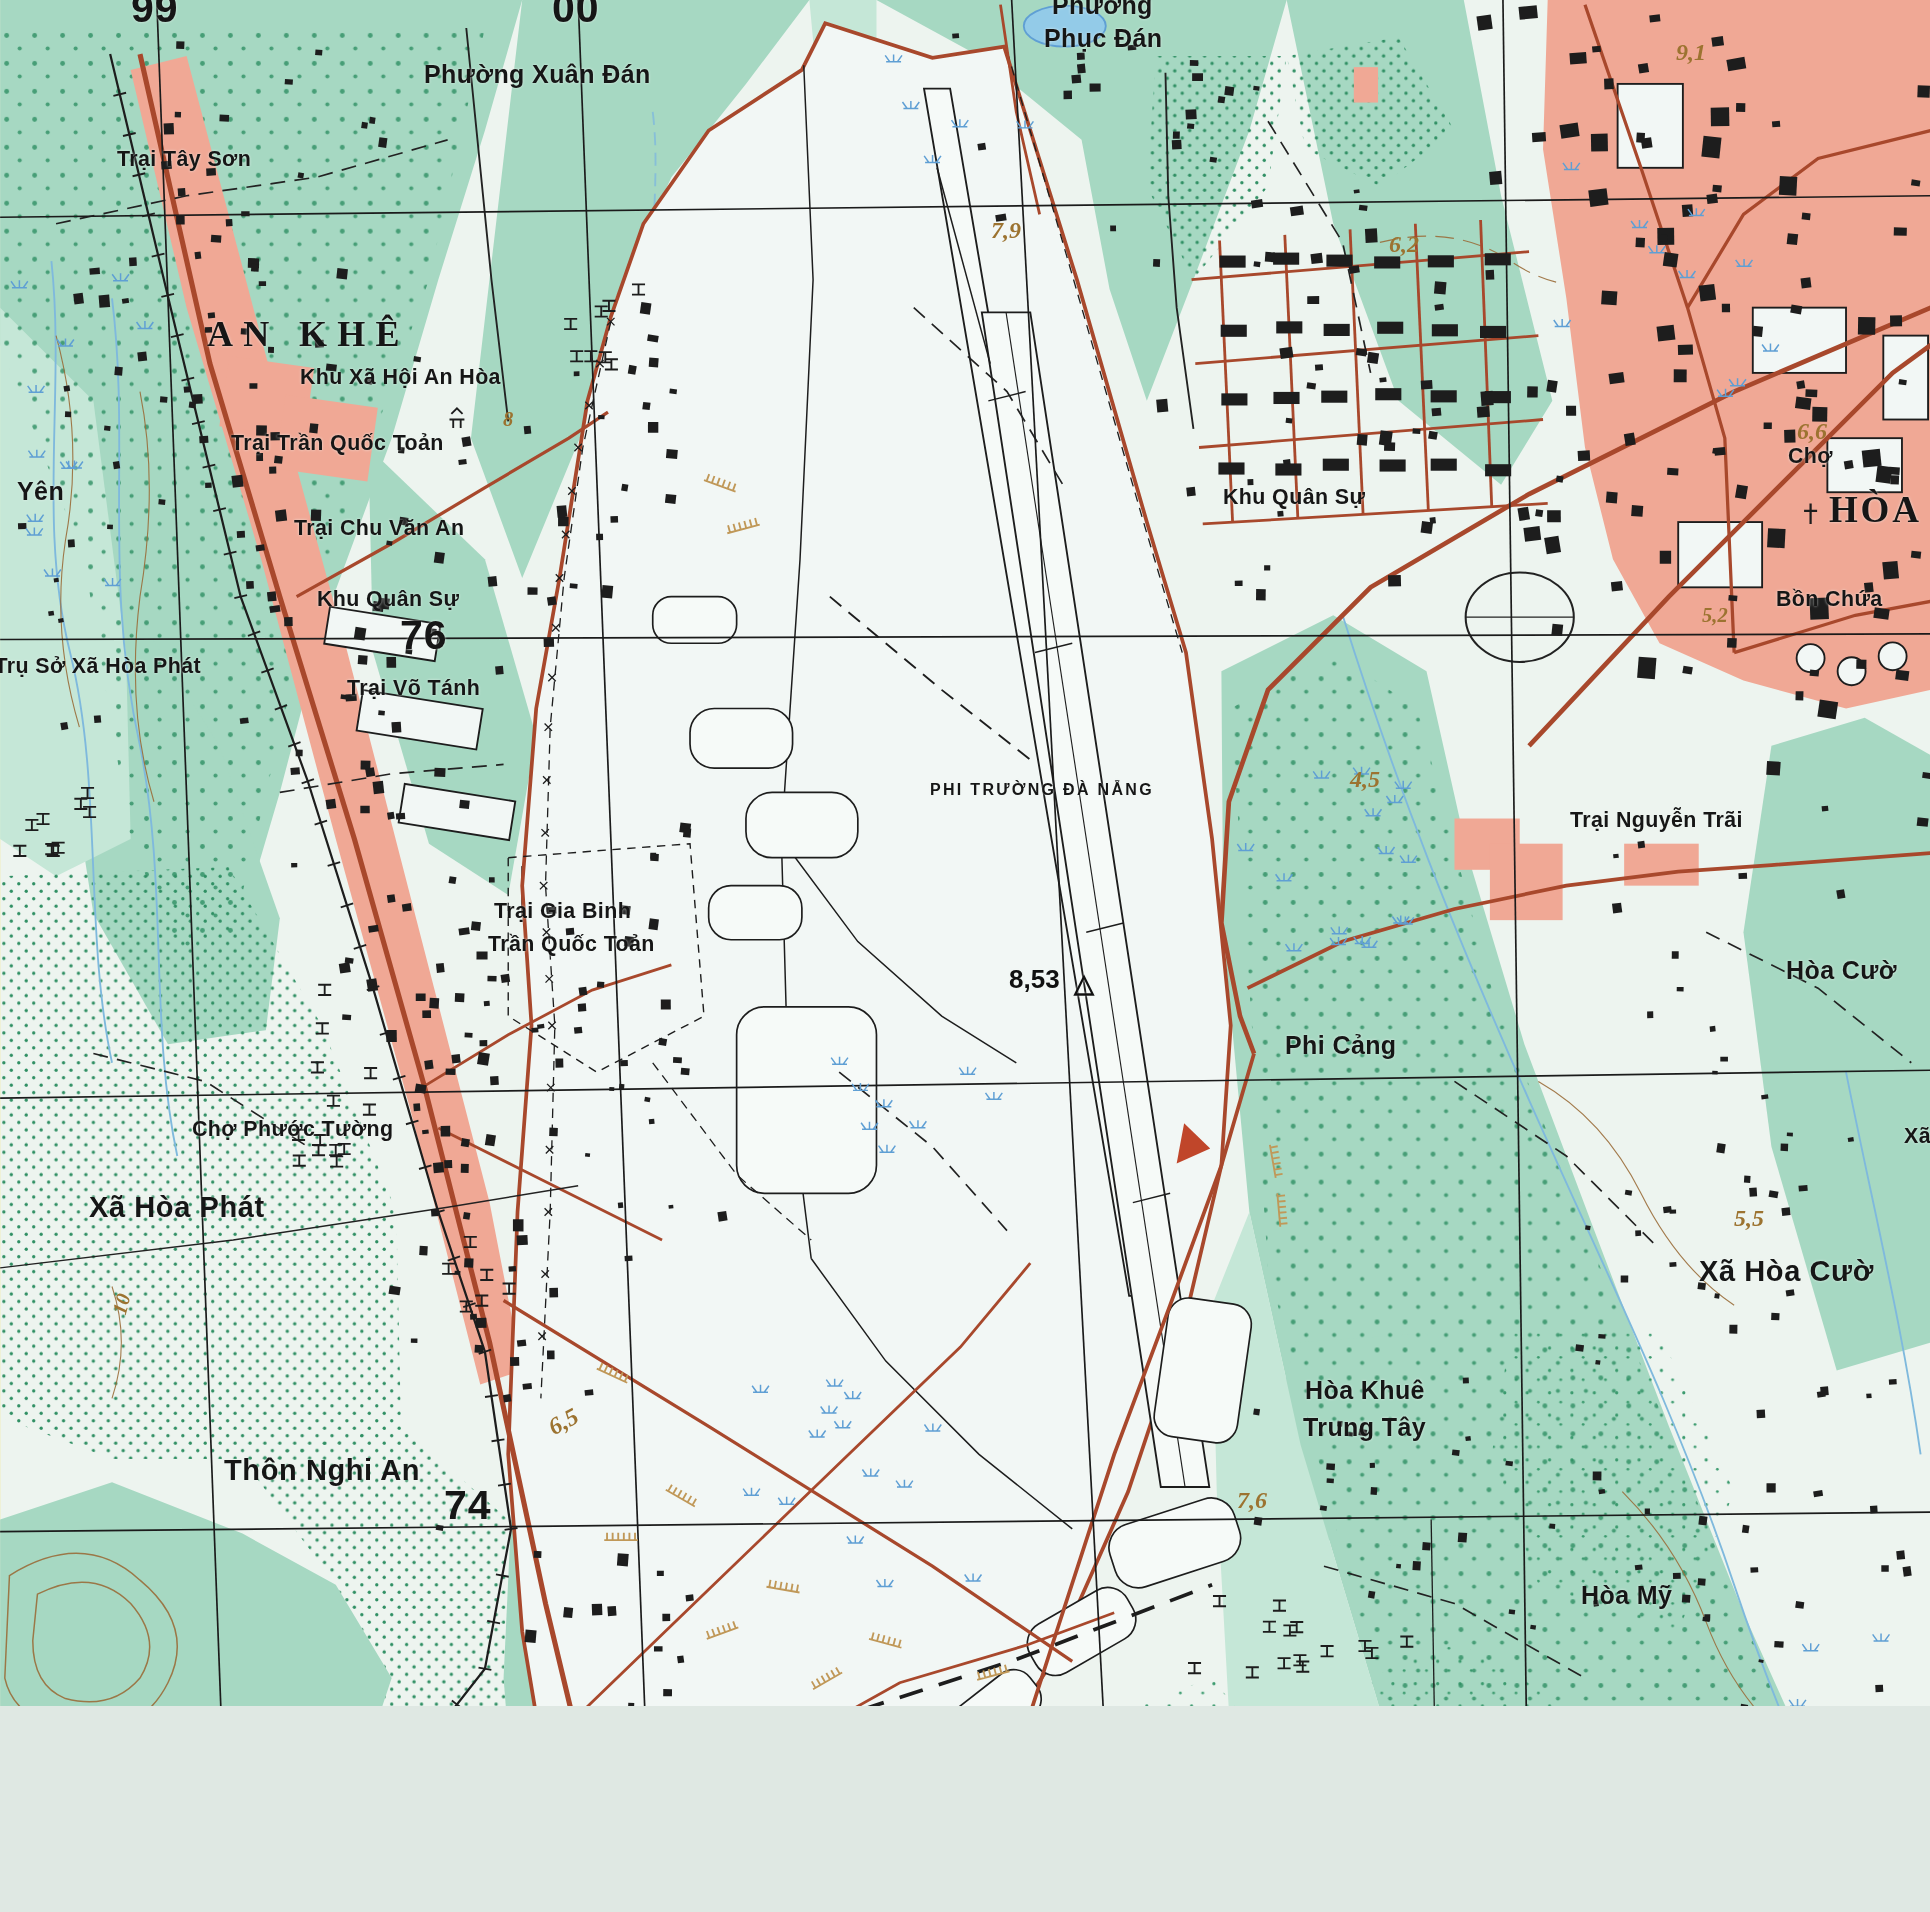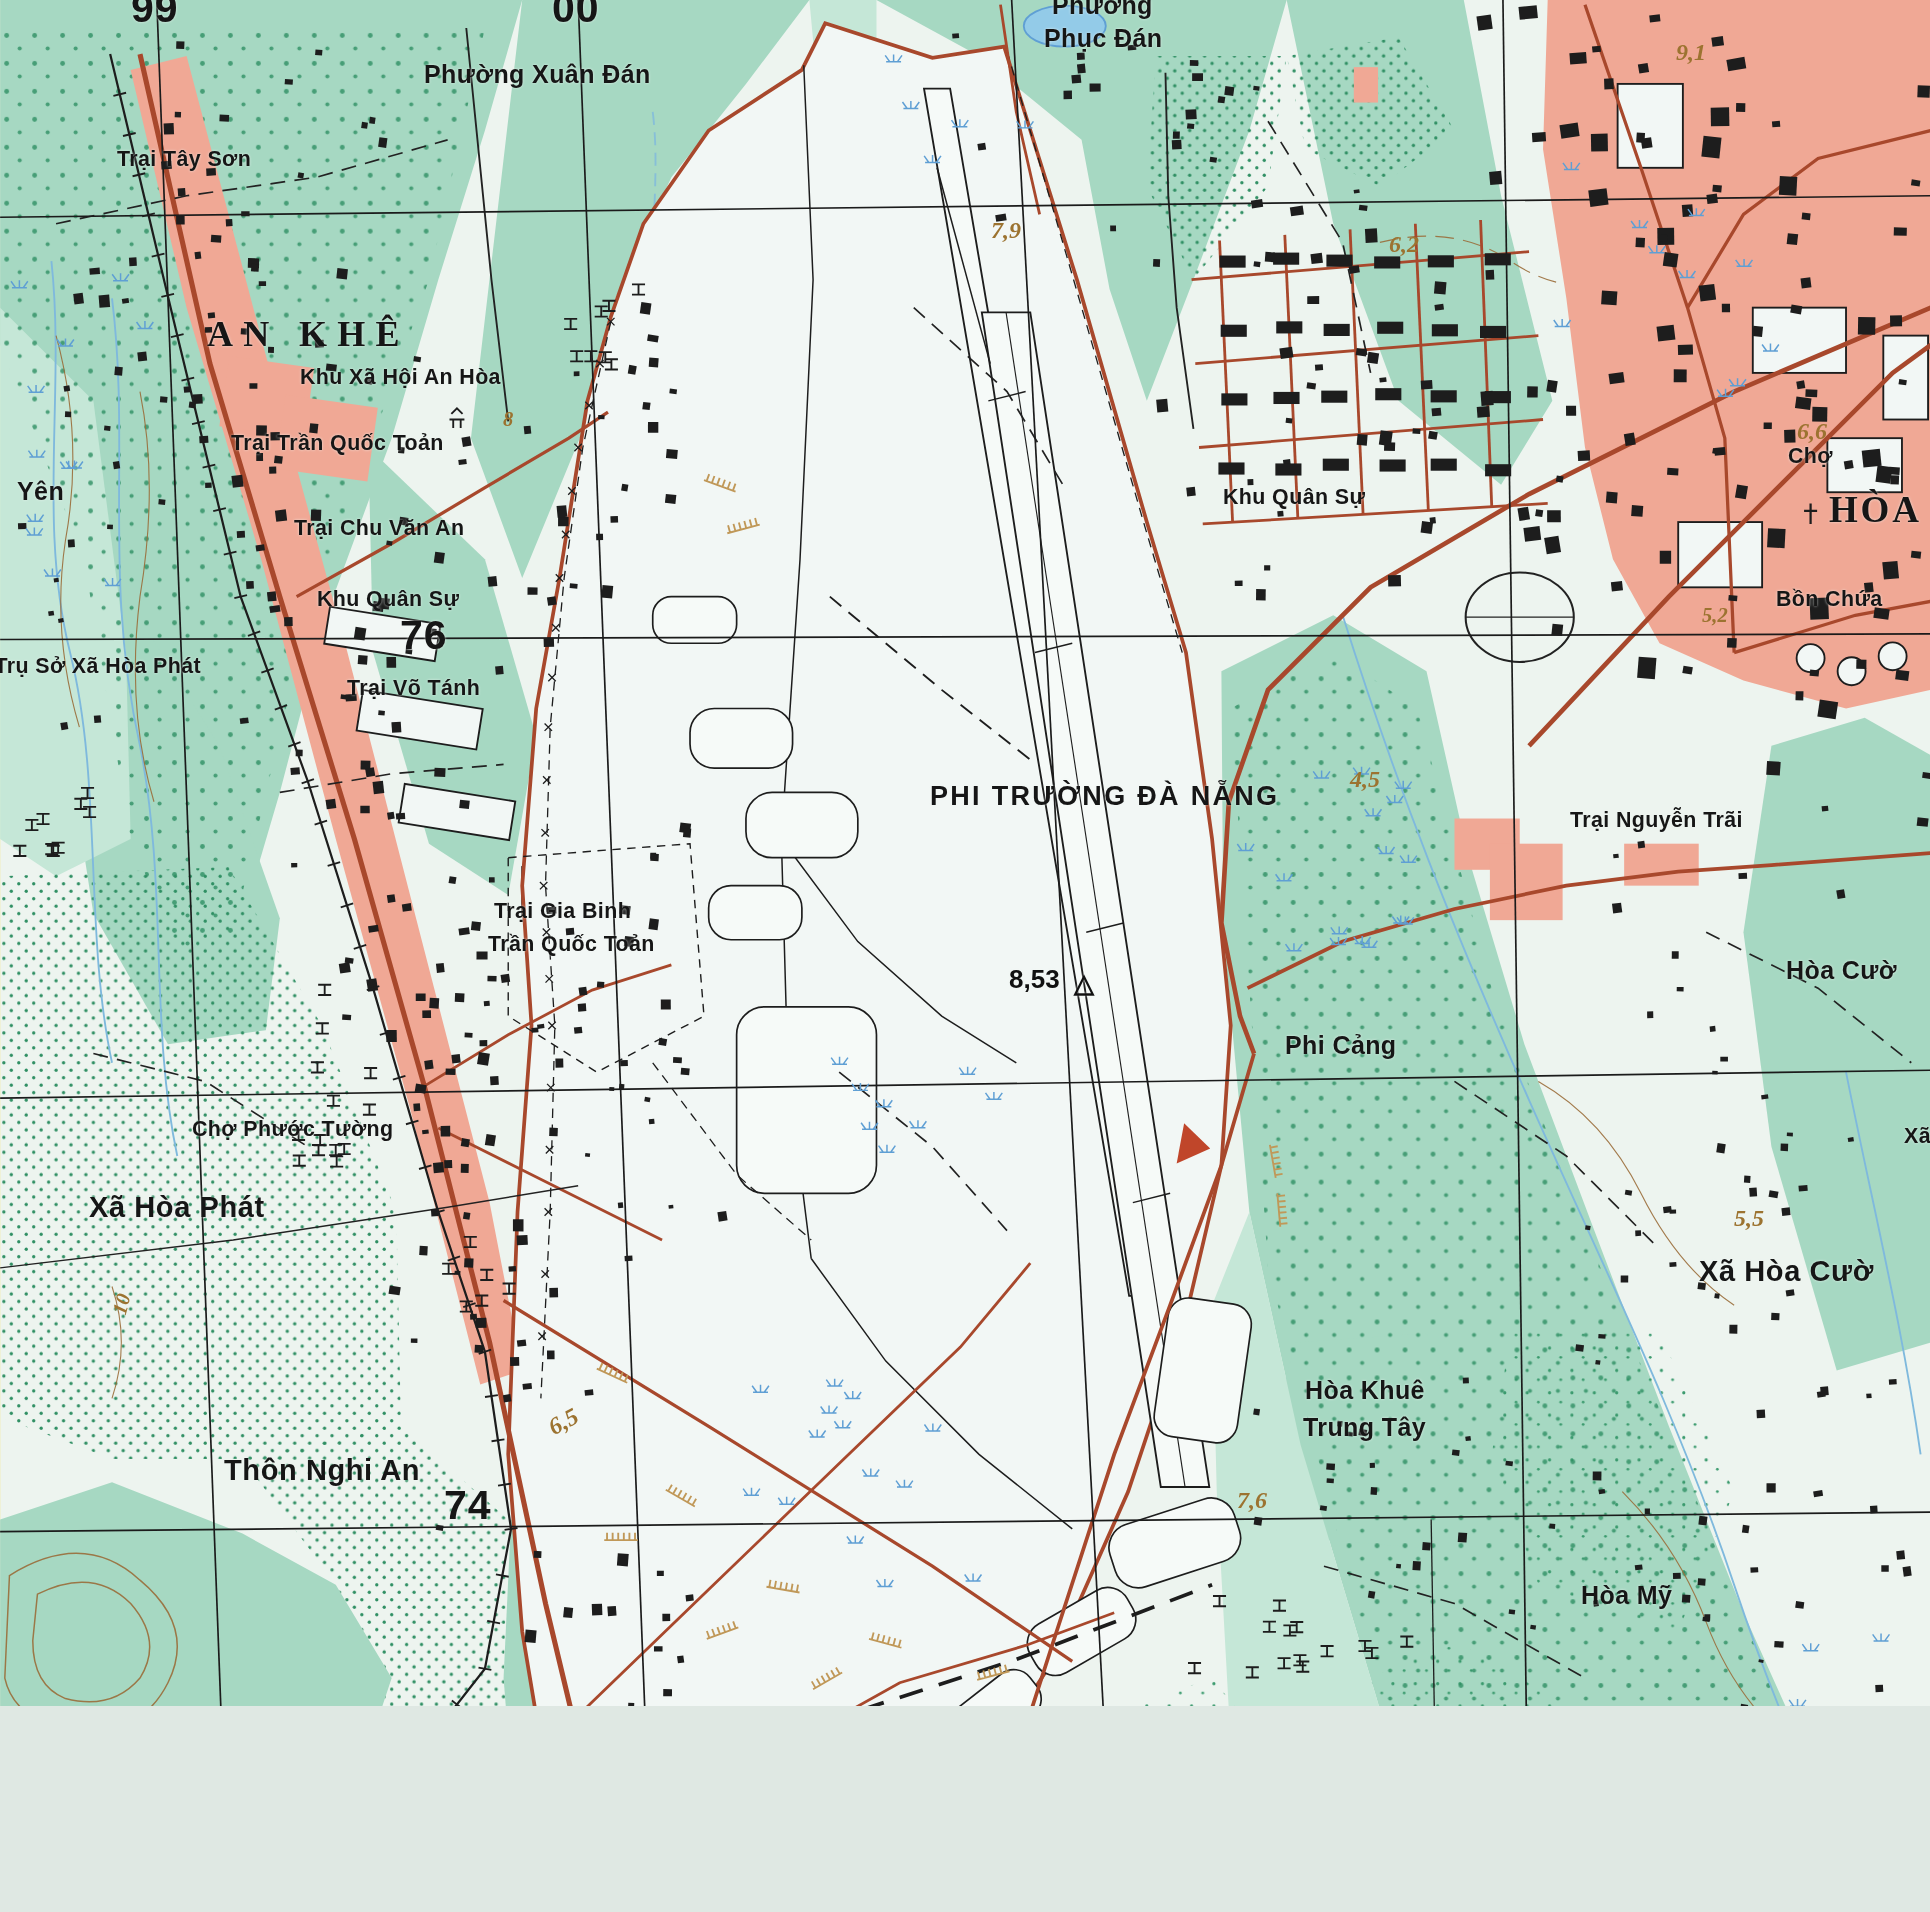--- a/index.html
+++ b/index.html
@@ -7,21 +7,21 @@
        font-family:"Liberation Sans",sans-serif;}
   #map svg{position:absolute;left:0;top:0;}
   #labels{position:absolute;left:0;top:0;width:100%;height:100%;pointer-events:none;}
   .map-label{position:absolute;white-space:nowrap;transform-origin:left top;color:#161616;
              text-shadow:0 0 2.8px rgba(242,247,244,.75);}
   .place   {font-weight:700;font-size:21.4px;letter-spacing:0.4px;}
   .place-lg{font-weight:700;font-size:25px;letter-spacing:0.4px;}
   .commune {font-weight:700;font-size:29px;letter-spacing:0.6px;}
   .district{font-family:"Liberation Serif",serif;font-weight:700;font-size:36px;letter-spacing:10.3px;}
   .district-lg{font-family:"Liberation Serif",serif;font-weight:700;font-size:37px;letter-spacing:2.8px;}
-  .caps    {font-weight:700;font-size:27px;letter-spacing:2.3px;}
+  .caps    {font-weight:700;font-size:16px;letter-spacing:2.3px;}
   .grid    {font-weight:700;font-size:41px;letter-spacing:0.9px;}
   .elev    {font-family:"Liberation Serif",serif;font-style:italic;font-weight:700;font-size:20.5px;color:#9c7330;text-shadow:none;}
   .elev-lg {font-family:"Liberation Serif",serif;font-style:italic;font-weight:700;font-size:24px;color:#9c7330;text-shadow:none;}
   .spot    {font-weight:700;font-size:26px;color:#111;}
 </style>
 </head>
 <body>
 
 <div id="map">
 <svg width="1931" height="1913" viewBox="0 0 2071 2052">

